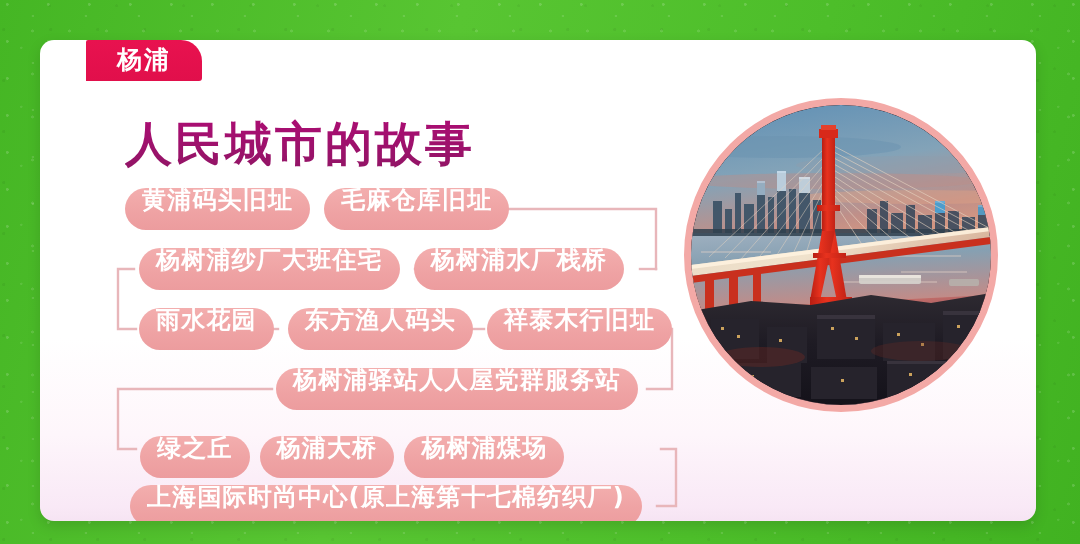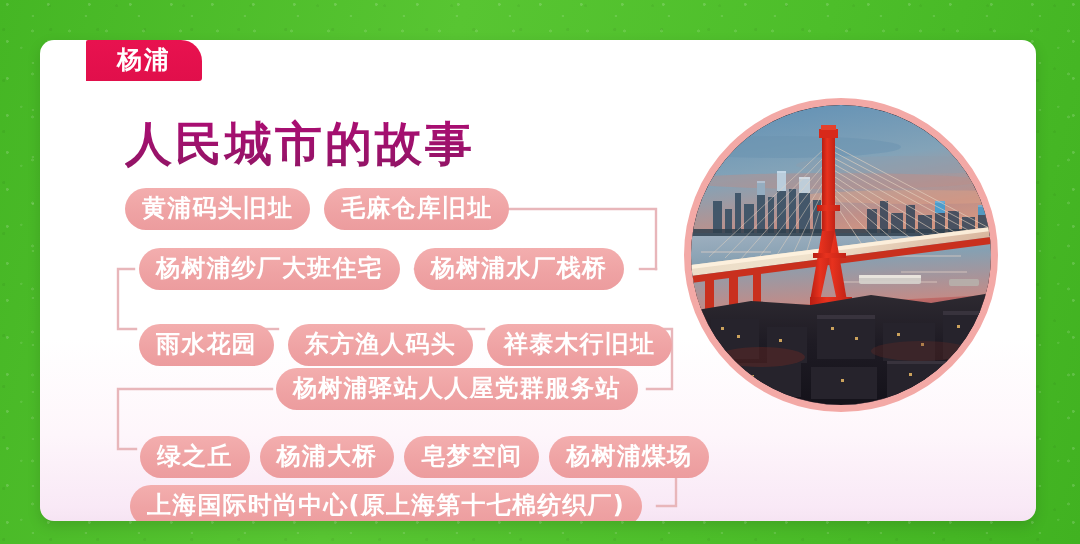--- a/index.html
+++ b/index.html
@@ -111,21 +111,20 @@
 
   .pill {
     height: 42px;
     border-radius: 21px;
     background: linear-gradient(to bottom, #F3AEAE 0%, #EFA3A4 55%, #EC9C9E 100%);
     color: #FFFFFF;
     font-size: 24px;
     font-weight: 700;
     letter-spacing: 1.2px;
     display: flex;
-    align-items: center;
     justify-content: center;
     padding: 0 17px;
     white-space: nowrap;
     line-height: 1;
     position: relative;
     z-index: 3;
   }
   .pill span { padding-bottom: 3px; }
 
   
@@ -202,21 +201,21 @@
 
     <div class="row" style="left:99px; top:208px;">
       <div class="pill">
           <span>杨树浦纱厂大班住宅</span>
         </div>
       <div class="pill">
           <span>杨树浦水厂栈桥</span>
         </div>
     </div>
 
-    <div class="row" style="left:99px; top:268px;margin-top:16px;">
+    <div class="row" style="left:99px; top:268px;">
       <div class="pill">
           <span>雨水花园</span>
         </div>
       <div class="pill">
           <span>东方渔人码头</span>
         </div>
       <div class="pill">
           <span>祥泰木行旧址</span>
         </div>
     </div>
@@ -226,23 +225,20 @@
           <span>杨树浦驿站人人屋党群服务站</span>
         </div>
     </div>
 
     <div class="row" style="left:100px; top:388px; gap:10px;margin-top:8px;">
       <div class="pill">
           <span>绿之丘</span>
         </div>
       <div class="pill">
           <span>杨浦大桥</span>
-        </div>
-      <div class="pill">
-          <span>皂梦空间</span>
         </div>
       <div class="pill">
           <span>杨树浦煤场</span>
         </div>
     </div>
 
     <div class="row" style="left:90px; top:445px;">
       <div class="pill">
           <span>上海国际时尚中心(原上海第十七棉纺织厂)</span>
         </div>

